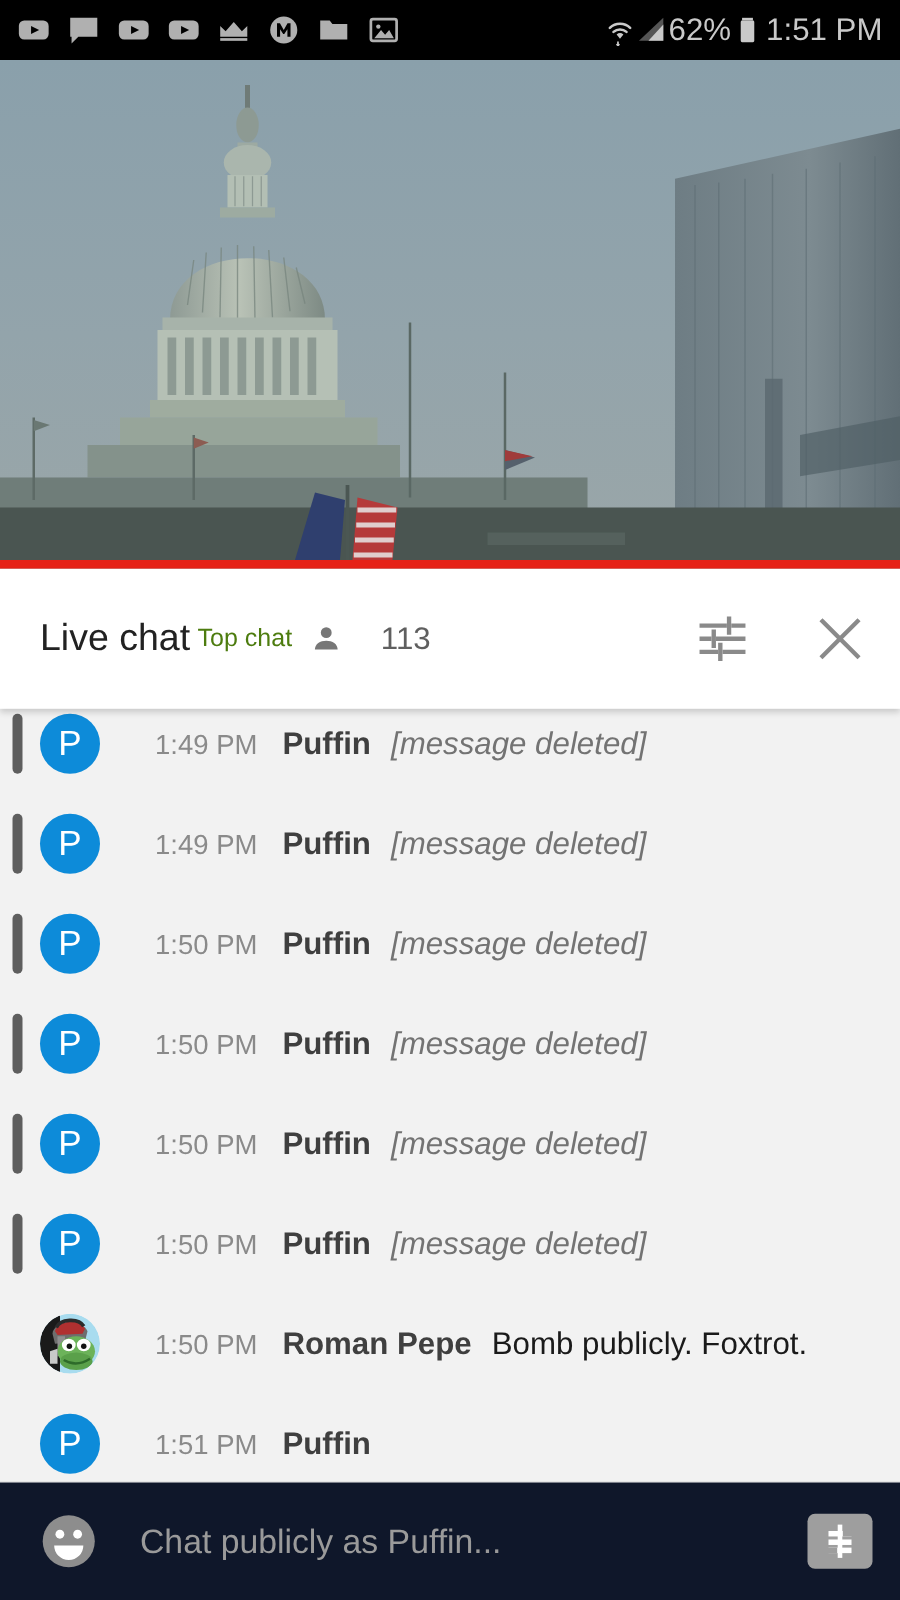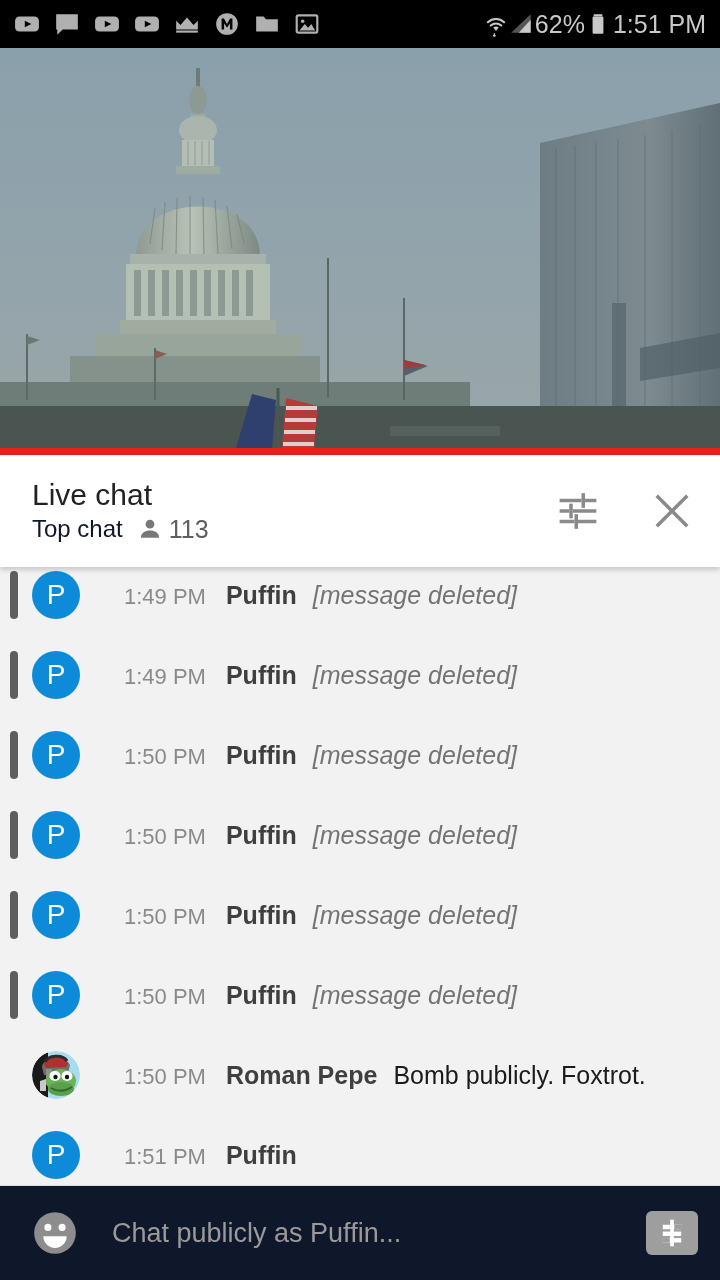--- a/index.html
+++ b/index.html
@@ -37,26 +37,26 @@
     background:#e62117;
   }
 
   
   .chat-header {
     position:absolute; top:455px; left:0; width:720px; height:112px;
     background:#ffffff; display:flex; align-items:center;
     padding:0 26px 0 32px; z-index:5;
     box-shadow:0 3px 5px rgba(0,0,0,0.17);
   }
-  .ch-titles { display:flex; flex-direction:column; gap:6px; }
+  .ch-titles { display:flex; flex-direction:row; gap:6px; }
   .ch-title { font-size:30px; color:#222222; font-weight:400; line-height:1; }
   .ch-sub { display:flex; align-items:center; gap:14px; }
-  .ch-subtitle { font-size:24px; color:#0f172a; line-height:1;text-align:center; }
+  .ch-subtitle { font-size:20px; color:#4d7c0f; line-height:1;text-align:center; }
   .ch-viewers { display:flex; align-items:center; gap:6px; }
-  .ch-viewer-count { font-size:25px; color:#5f5f5f; line-height:1; }
+  .ch-viewer-count { font-size:25px; color:#5f5f5f; line-height:1;margin-left:25px; }
   .ch-actions { margin-left:auto; display:flex; align-items:center; gap:50px; }
   .ch-btn { width:44px; height:44px; display:flex; align-items:center; justify-content:center; cursor:pointer; }
 
   
   .chat-list {
     position:absolute; top:567px; left:0; width:720px; height:618px;
     background:#f2f2f2; overflow:hidden;
   }
   .msg {
     position:relative; height:80px; display:flex; align-items:center;

